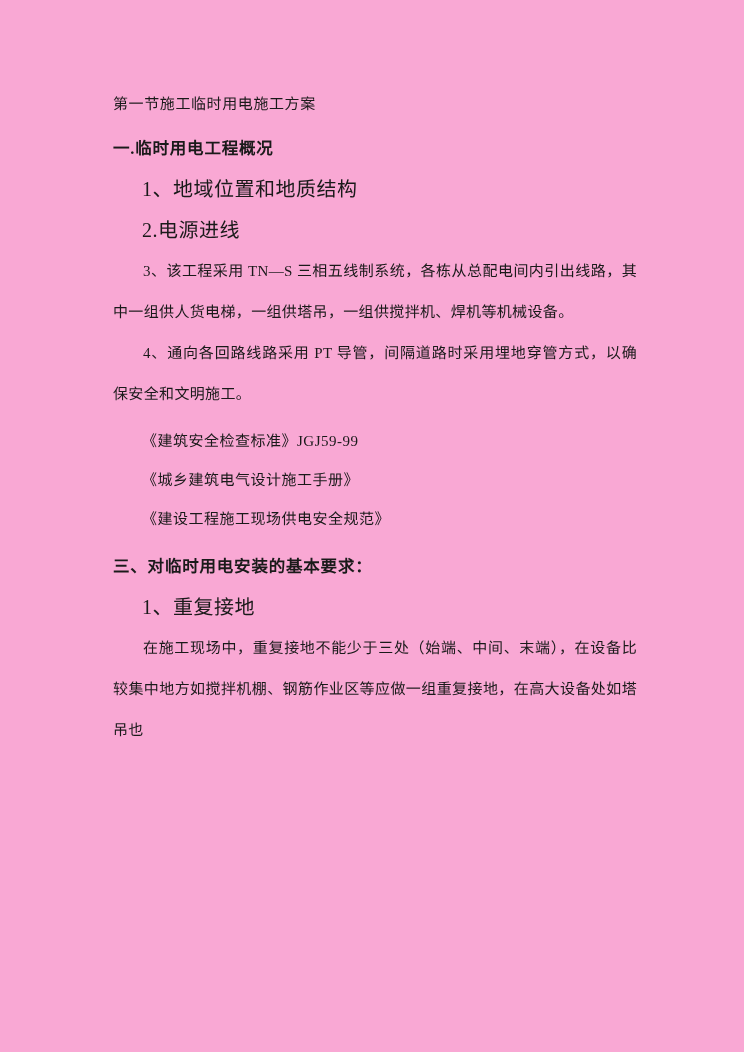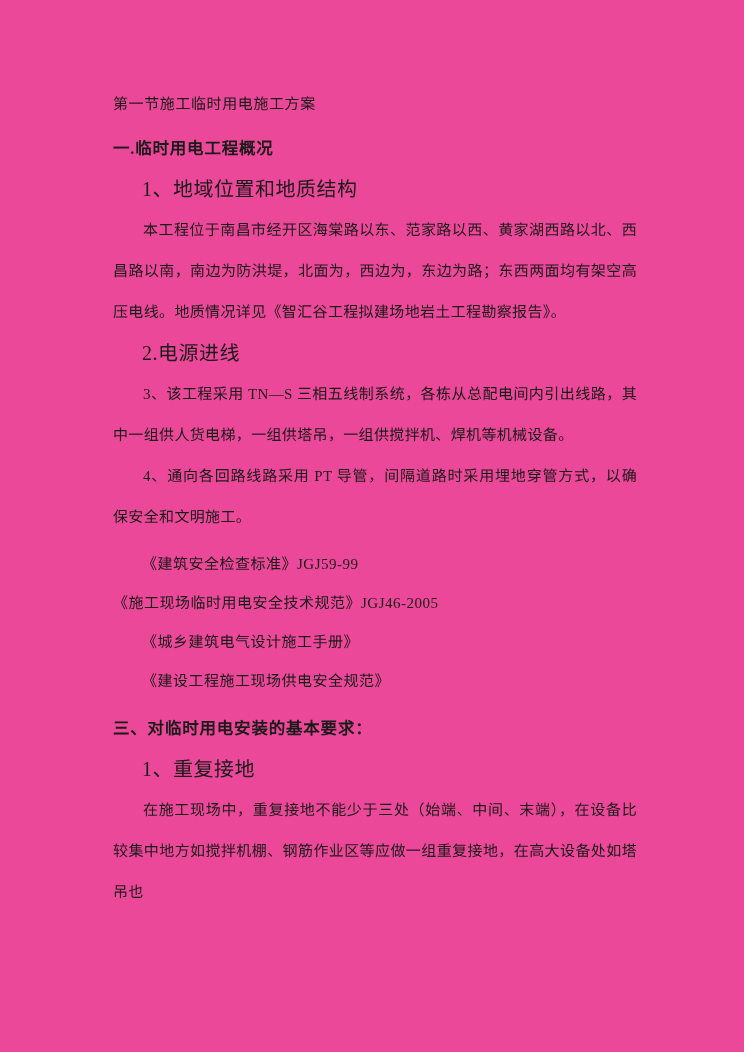--- a/index.html
+++ b/index.html
@@ -11,21 +11,21 @@
   body {
     font-family: "Liberation Serif", "DejaVu Serif", serif;
     color: #1a1a1a;
     -webkit-font-smoothing: antialiased;
   }
   .page {
     position: relative;
     width: 744px;
     height: 1052px;
     box-sizing: border-box;
-    background: #ec4899;
+    background: #f9a8d4;
     overflow: hidden;
   }
   .content {
     position: absolute;
     left: 113px;
     top: 84px;
     width: 524px;
   }
 
   
@@ -86,35 +86,33 @@
   <div class="content">
 
     <p class="doc-title">第一节施工临时用电施工方案</p>
 
     <div class="spacer-sm"></div>
 
     <h2 class="heading">一.临时用电工程概况</h2>
 
     <p class="subitem">1、地域位置和地质结构</p>
 
-    <p class="para">本工程位于南昌市经开区海棠路以东、范家路以西、黄家湖西路以北、西昌路以南，南边为防洪堤，北面为，西边为，东边为路；东西两面均有架空高压电线。地质情况详见《智汇谷工程拟建场地岩土工程勘察报告》。</p>
 
     <p class="subitem">2.电源进线</p>
 
 
     <p class="para">3、该工程采用 TN—S 三相五线制系统，各栋从总配电间内引出线路，其中一组供人货电梯，一组供塔吊，一组供搅拌机、焊机等机械设备。</p>
 
     <p class="para">4、通向各回路线路采用 PT 导管，间隔道路时采用埋地穿管方式，以确保安全和文明施工。</p>
 
 
     <div class="spacer-md"></div>
 
     <p class="ref-line indented">《建筑安全检查标准》JGJ59-99</p>
 
-    <p class="ref-line flush">《施工现场临时用电安全技术规范》JGJ46-2005</p>
 
     <p class="ref-line indented">《城乡建筑电气设计施工手册》</p>
 
     <p class="ref-line indented">《建设工程施工现场供电安全规范》</p>
 
     <div class="spacer-md"></div>
 
     <h2 class="heading">三、对临时用电安装的基本要求：</h2>
 
     <p class="subitem">1、重复接地</p>

